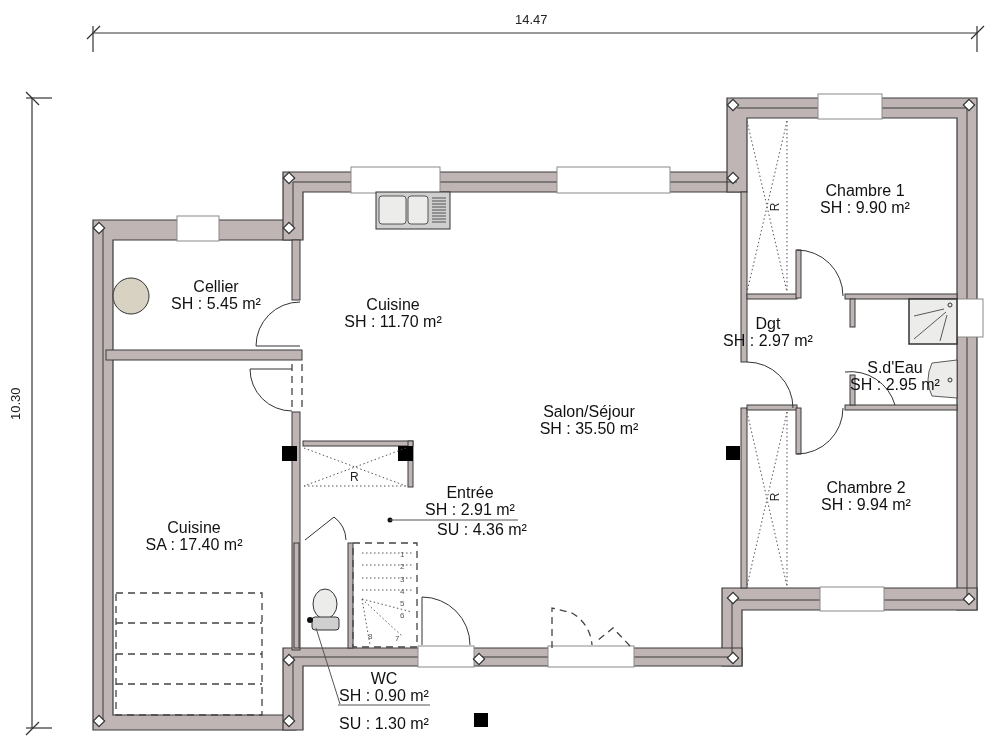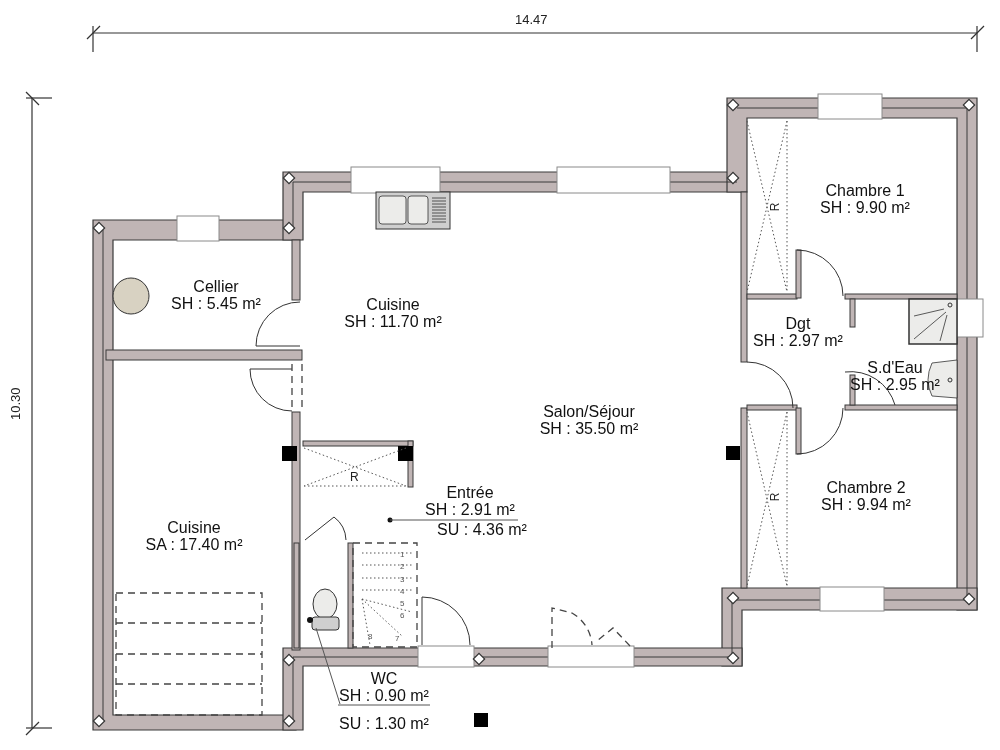--- a/index.html
+++ b/index.html
@@ -185,21 +185,21 @@
   <span class="area">SH : 9.90 m²</span>
 </div>
 <div class="lbl" style="left:216px; top:279px;">
   <span class="name">Cellier</span>
   <span class="area">SH : 5.45 m²</span>
 </div>
 <div class="lbl" style="left:393px; top:297px;">
   <span class="name">Cuisine</span>
   <span class="area">SH : 11.70 m²</span>
 </div>
-<div class="lbl" style="left:798px; top:316px;">
+<div class="lbl" style="left:768px; top:316px;">
   <span class="name">Dgt</span>
   <span class="area">SH : 2.97 m²</span>
 </div>
 <div class="lbl" style="left:895px; top:360px;">
   <span class="name">S.d'Eau</span>
   <span class="area">SH : 2.95 m²</span>
 </div>
 <div class="lbl" style="left:589px; top:404px;">
   <span class="name">Salon/Séjour</span>
   <span class="area">SH : 35.50 m²</span>

